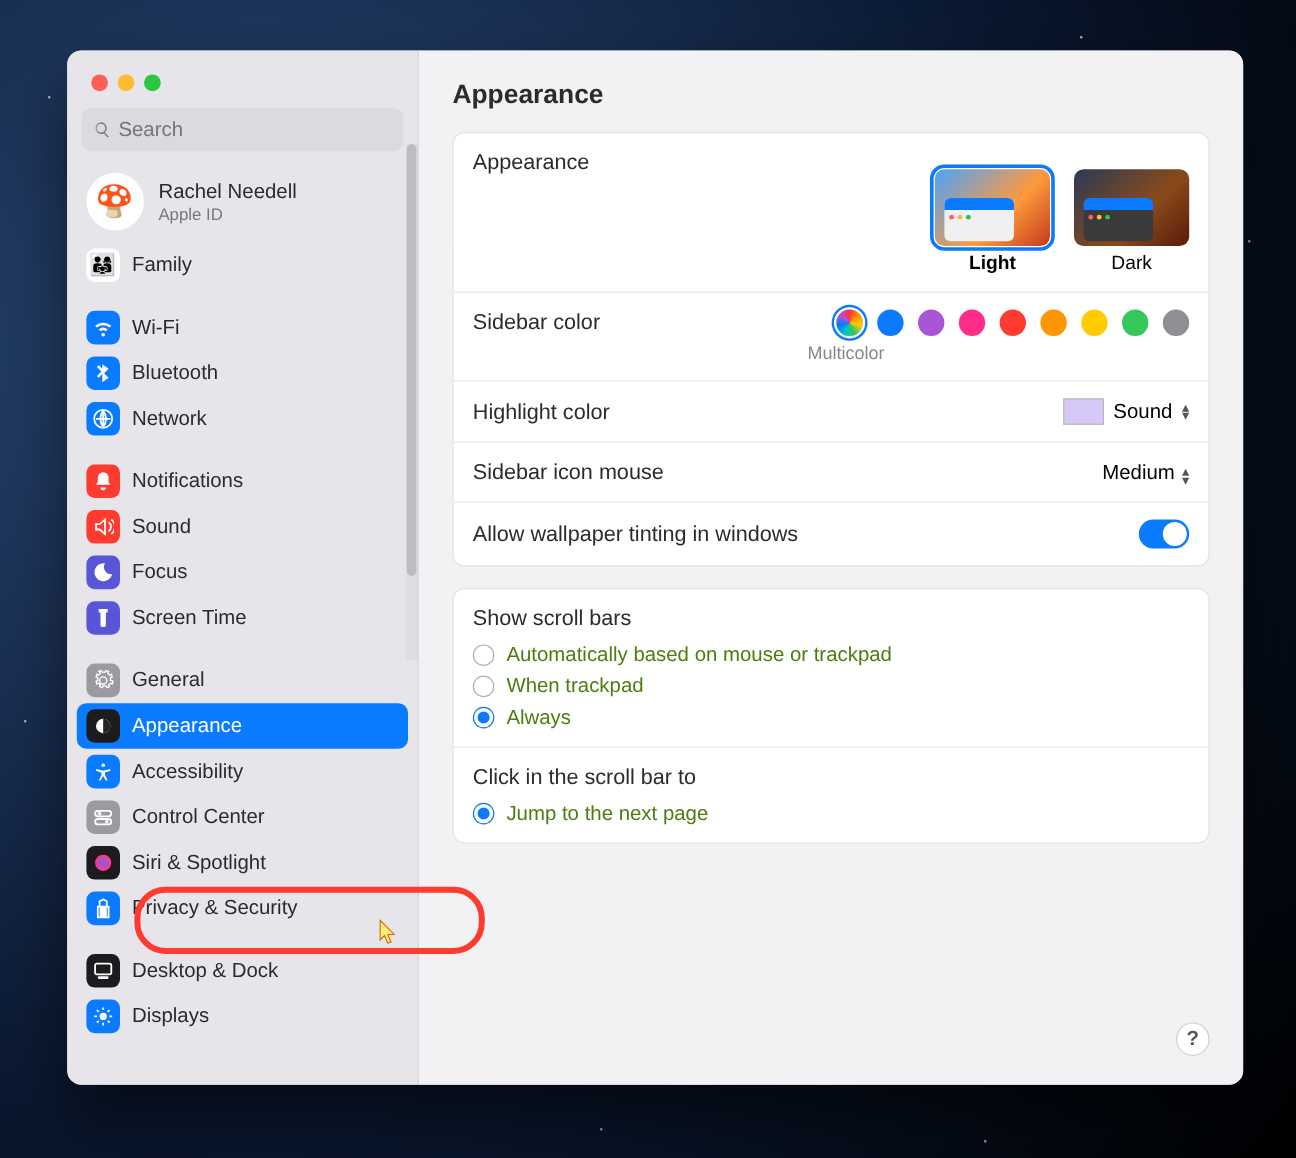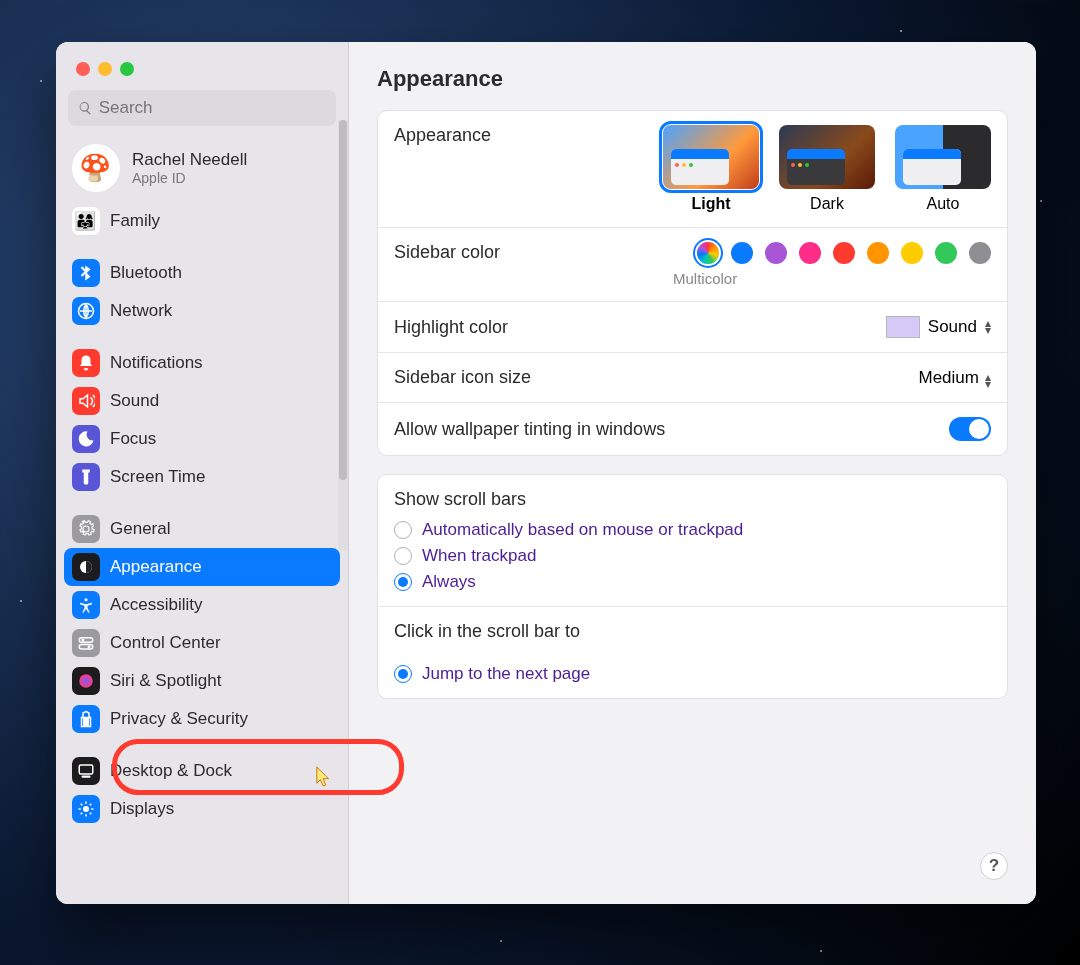--- a/index.html
+++ b/index.html
@@ -58,21 +58,21 @@
   }
   .row {
     display:flex; align-items:center; justify-content:space-between;
     padding:14px 16px; border-bottom:1px solid #e6e6ea; 
   }
   .row:last-child{border-bottom:none;}
   .row.top{align-items:flex-start;}
   .row.col{flex-direction:column;align-items:flex-start;gap:10px;justify-content:flex-end;}
   .label{font-size:18px;color:#2b2b2d;}
   .theme-opts{display:flex;gap:20px;}
-  .theme{display:flex;flex-direction:column;align-items:center;gap:6px;font-size:16px;}
+  .theme{display:flex;flex-direction:column;align-items:center;gap:6px;font-size:16px;margin-top:16px;}
   .theme.sel .preview{outline:3px solid #0a7aff;outline-offset:1px;}
   .theme.sel .tlabel{font-weight:600;}
   .preview{
     width:96px;height:64px;border-radius:8px;position:relative;overflow:hidden;
     background:linear-gradient(135deg,#4aa3ff,#ff9a3c 60%,#c23b1a);
   }
   .preview.dark{background:linear-gradient(135deg,#2b3a55,#8a4a1a 60%,#5a1a0a);}
   .preview.auto{background:linear-gradient(90deg,#4aa3ff 50%,#2b2b2d 50%);}
   .pwin{position:absolute;left:8px;top:24px;width:58px;height:36px;background:#f0f0f2;border-radius:5px;}
   .pwin.d{background:#3a3a3c;}
@@ -84,21 +84,21 @@
   .sw{width:22px;height:22px;border-radius:50%;cursor:pointer;}
   .sw.multi{background:conic-gradient(#ff3b30,#ff9500,#ffcc00,#34c759,#00c7be,#007aff,#af52de,#ff2d55);}
   .sw.sel{box-shadow:0 0 0 2px #fff,0 0 0 4px #0a7aff;}
   .hint{font-size:15px;color:#888;}
   .hlchip{display:flex;align-items:center;gap:8px;font-size:17px;}
   .hlbox{width:34px;height:22px;background:#d6c9f7;border:1px solid #b8b8bc;}
   .stepper{font-size:12px;color:#555;line-height:7px;}
   .select{display:flex;align-items:flex-end;gap:6px;font-size:17px;}
   .toggle{width:42px;height:24px;border-radius:12px;background:#0a7aff;position:relative;}
   .toggle::after{content:"";position:absolute;right:2px;top:2px;width:20px;height:20px;background:#fff;border-radius:50%;}
-  .radio-row{display:flex;align-items:center;gap:10px;font-size:17px;color:#4c1d95;}
+  .radio-row{display:flex;align-items:center;gap:10px;font-size:17px;color:#4d7c0f;}
   .radio{width:18px;height:18px;border-radius:50%;border:1.5px solid #b0b0b4;background:#fff;display:flex;align-items:center;justify-content:center;}
   .radio.on{border-color:#0a7aff;}
   .radio.on::after{content:"";width:10px;height:10px;border-radius:50%;background:#0a7aff;}
   .scrollbar-track{position:absolute;right:0;top:78px;width:10px;height:430px;background:rgba(0,0,0,0.03);}
   .scrollbar-thumb{position:absolute;right:1px;top:78px;width:8px;height:360px;background:#bdbdc1;border-radius:4px;}
   .help{
     position:absolute;right:28px;bottom:24px;width:28px;height:28px;border-radius:50%;
     background:#fff;border:1px solid #d0d0d4;display:flex;align-items:center;justify-content:center;
     font-size:17px;color:#555;font-weight:600;
   }
@@ -143,20 +143,28 @@
       <div class="nav-group">
         <div class="nav-item">
           <div class="ic" style="background:#fff">
               <span style="font-size:18px">👨‍👩‍👧</span>
             </div>
           <span>Family</span>
         </div>
       </div>
 
       <div class="nav-group" id="g1">
+          <div class="nav-item">
+            <div class="ic" style="background: rgb(10, 122, 255);">
+              <svg viewBox="0 0 24 24">
+                <path d="M12 18a2 2 0 110 4 2 2 0 010-4zm-5-4a8 8 0 0110 0l-2 2a5 5 0 00-6 0zM3 10a14 14 0 0118 0l-2 2a11 11 0 00-14 0z"></path>
+              </svg>
+            </div>
+            <span>Wi-Fi</span>
+          </div>
           <div class="nav-item">
             <div class="ic" style="background: rgb(10, 122, 255);">
               <svg viewBox="0 0 24 24">
                 <path d="M11 2l7 5-5 5 5 5-7 5V13l-4 4-2-2 5-5-5-5 2-2 4 4z"></path>
               </svg>
             </div>
             <span>Bluetooth</span>
           </div>
           <div class="nav-item">
             <div class="ic" style="background: rgb(10, 122, 255);">
@@ -314,28 +322,20 @@
                   <div class="bar"></div>
                 </div>
                 <div class="pdots">
                   <span style="background:#ff5f57"></span>
                   <span style="background:#febc2e"></span>
                   <span style="background:#28c840"></span>
                 </div>
               </div>
             <div class="tlabel">Dark</div>
           </div>
-          <div class="theme">
-            <div class="preview auto">
-                <div class="pwin">
-                  <div class="bar"></div>
-                </div>
-              </div>
-            <div class="tlabel">Auto</div>
-          </div>
         </div>
       </div>
 
       <div class="row top">
         <div class="label">Sidebar color</div>
         <div class="accent-row">
           <div class="swatches" id="swatches">
               <div class="sw multi sel"></div>
               <div class="sw" style="background: rgb(10, 122, 255);"></div>
               <div class="sw" style="background: rgb(168, 85, 214);"></div>
@@ -353,21 +353,21 @@
       <div class="row">
         <div class="label">Highlight color</div>
         <div class="hlchip">
           <div class="hlbox"></div>
           <span>Sound</span>
           <div class="stepper">▴<br>▾</div>
         </div>
       </div>
 
       <div class="row">
-        <div class="label">Sidebar icon size</div>
+        <div class="label">Sidebar icon mouse</div>
         <div class="select">
           <span>Medium</span>
           <div class="stepper">▴<br>▾</div>
         </div>
       </div>
 
       <div class="row">
         <div class="label">Allow wallpaper tinting in windows</div>
         <div class="toggle"></div>
       </div>
@@ -386,21 +386,21 @@
               <span>When trackpad</span>
             </div>
             <div class="radio-row">
               <div class="radio on"></div>
               <span>Always</span>
             </div>
           </div>
       </div>
       <div class="row col">
         <div class="label">Click in the scroll bar to</div>
-        <div id="clickopts" style="display:flex;flex-direction:column;gap:18px;margin-top:12px;">
+        <div id="clickopts" style="display:flex;flex-direction:column;gap:18px;">
             <div class="radio-row">
               <div class="radio on"></div>
               <span>Jump to the next page</span>
             </div>
           </div>
       </div>
     </div>
 
     <div class="help">?</div>
   </div>

